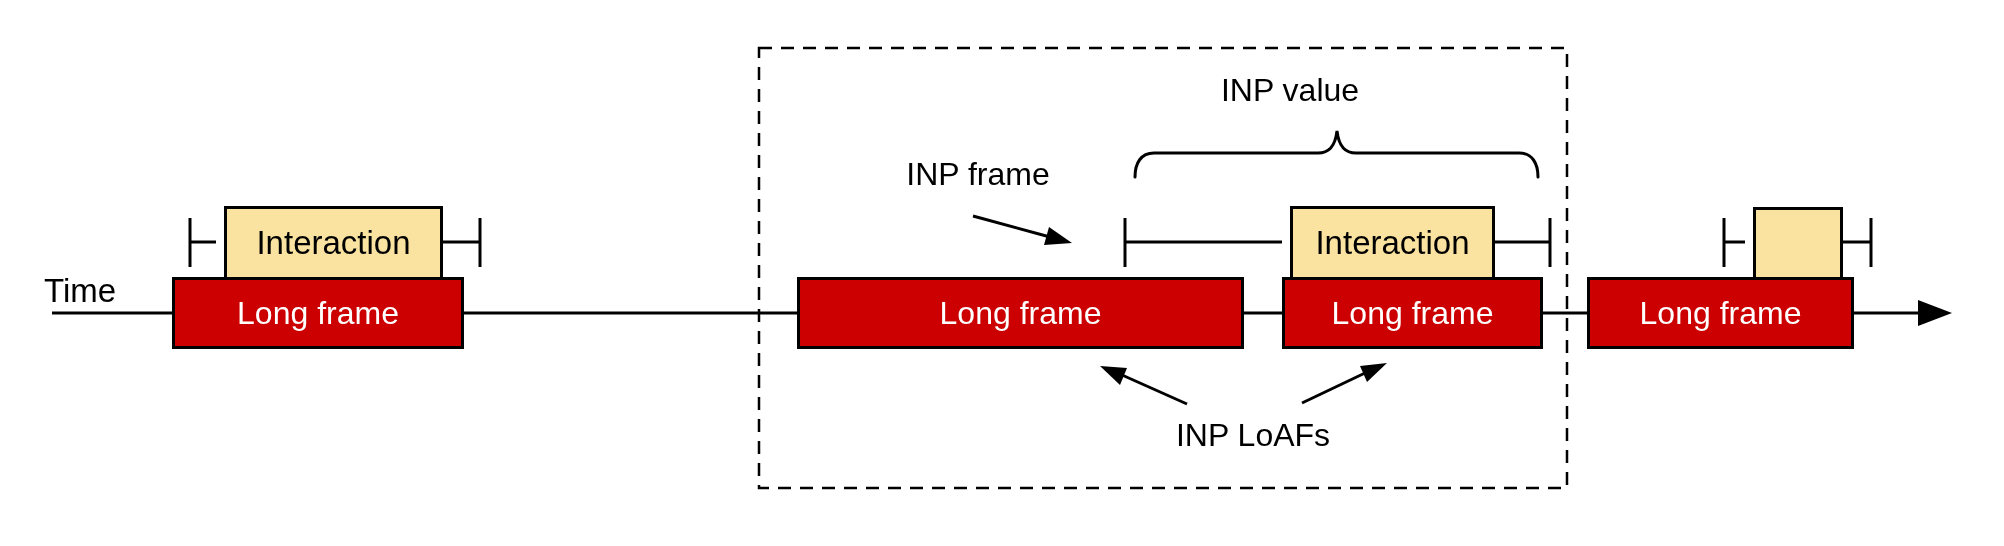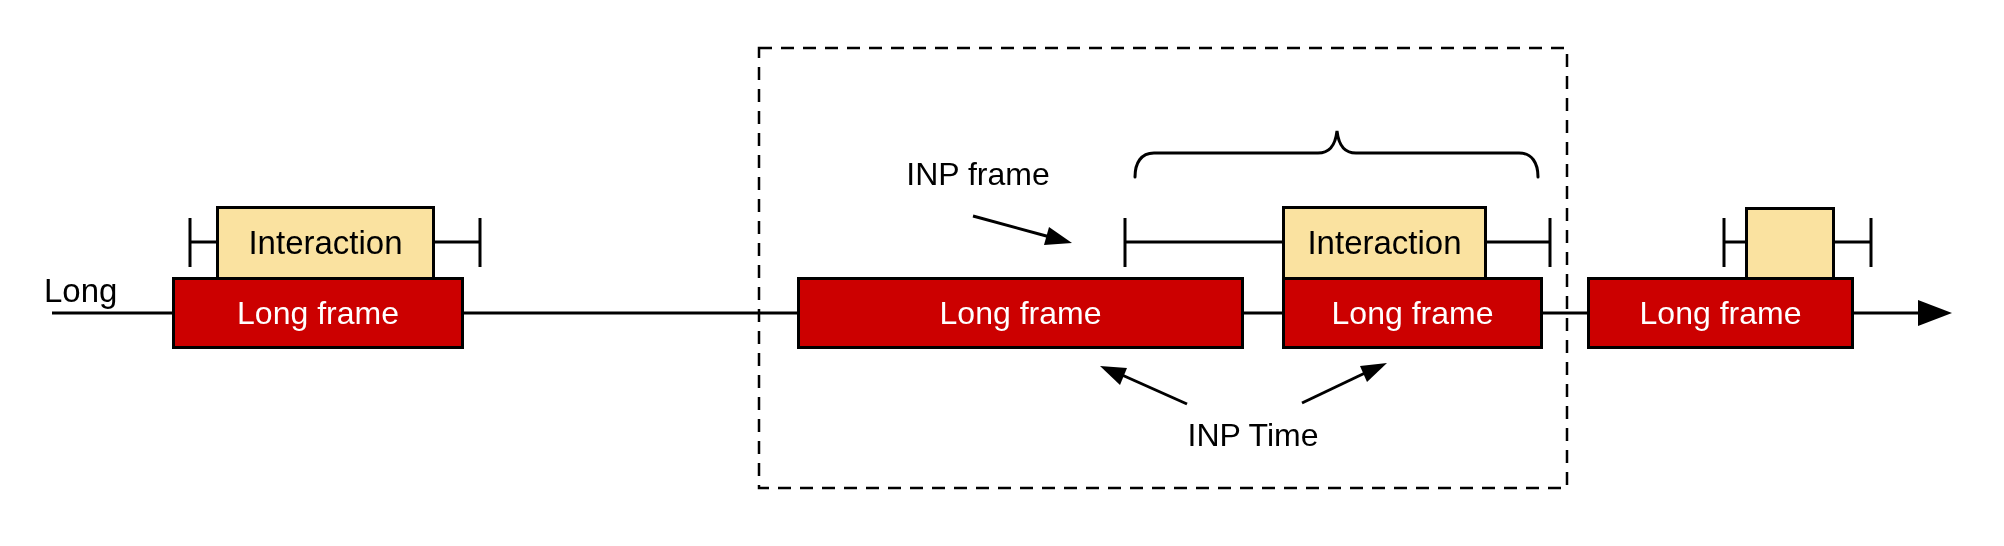--- a/index.html
+++ b/index.html
@@ -37,20 +37,21 @@
     font-size: 32px;
     top: 277px;
     height: 72px;
   }
   .interaction {
     background: #fae2a0;
     color: #000000;
     font-size: 33px;
     top: 206px;
     height: 74px;
+    margin-left: 8px;
   }
   .lf-1 { left: 172px;  width: 292px; }
   .lf-2 { left: 797px;  width: 447px; }
   .lf-3 { left: 1282px; width: 261px; }
   .lf-4 { left: 1587px; width: 267px; }
   .int-1 { left: 216px;  width: 219px; }
   .int-2 { left: 1282px; width: 205px; }
   .int-3 { left: 1745px; width: 90px; top: 207px; height: 73px; }
   .label {
     position: absolute;
@@ -133,17 +134,18 @@
   <div class="box interaction int-1">
     <span>Interaction</span>
   </div>
   <div class="box interaction int-2">
     <span>Interaction</span>
   </div>
   <div class="box interaction int-3">
     <span></span>
   </div>
 
-  <div class="label time-label">Long</div>
+  <div class="label time-label">Time</div>
   <div class="label inp-event-label">INP frame</div>
-  <div class="label inp-loafs-label">INP Time</div>
+  <div class="label inp-value-label">INP value</div>
+  <div class="label inp-loafs-label">INP LoAFs</div>
 
 </div>
 
 </body></html>

